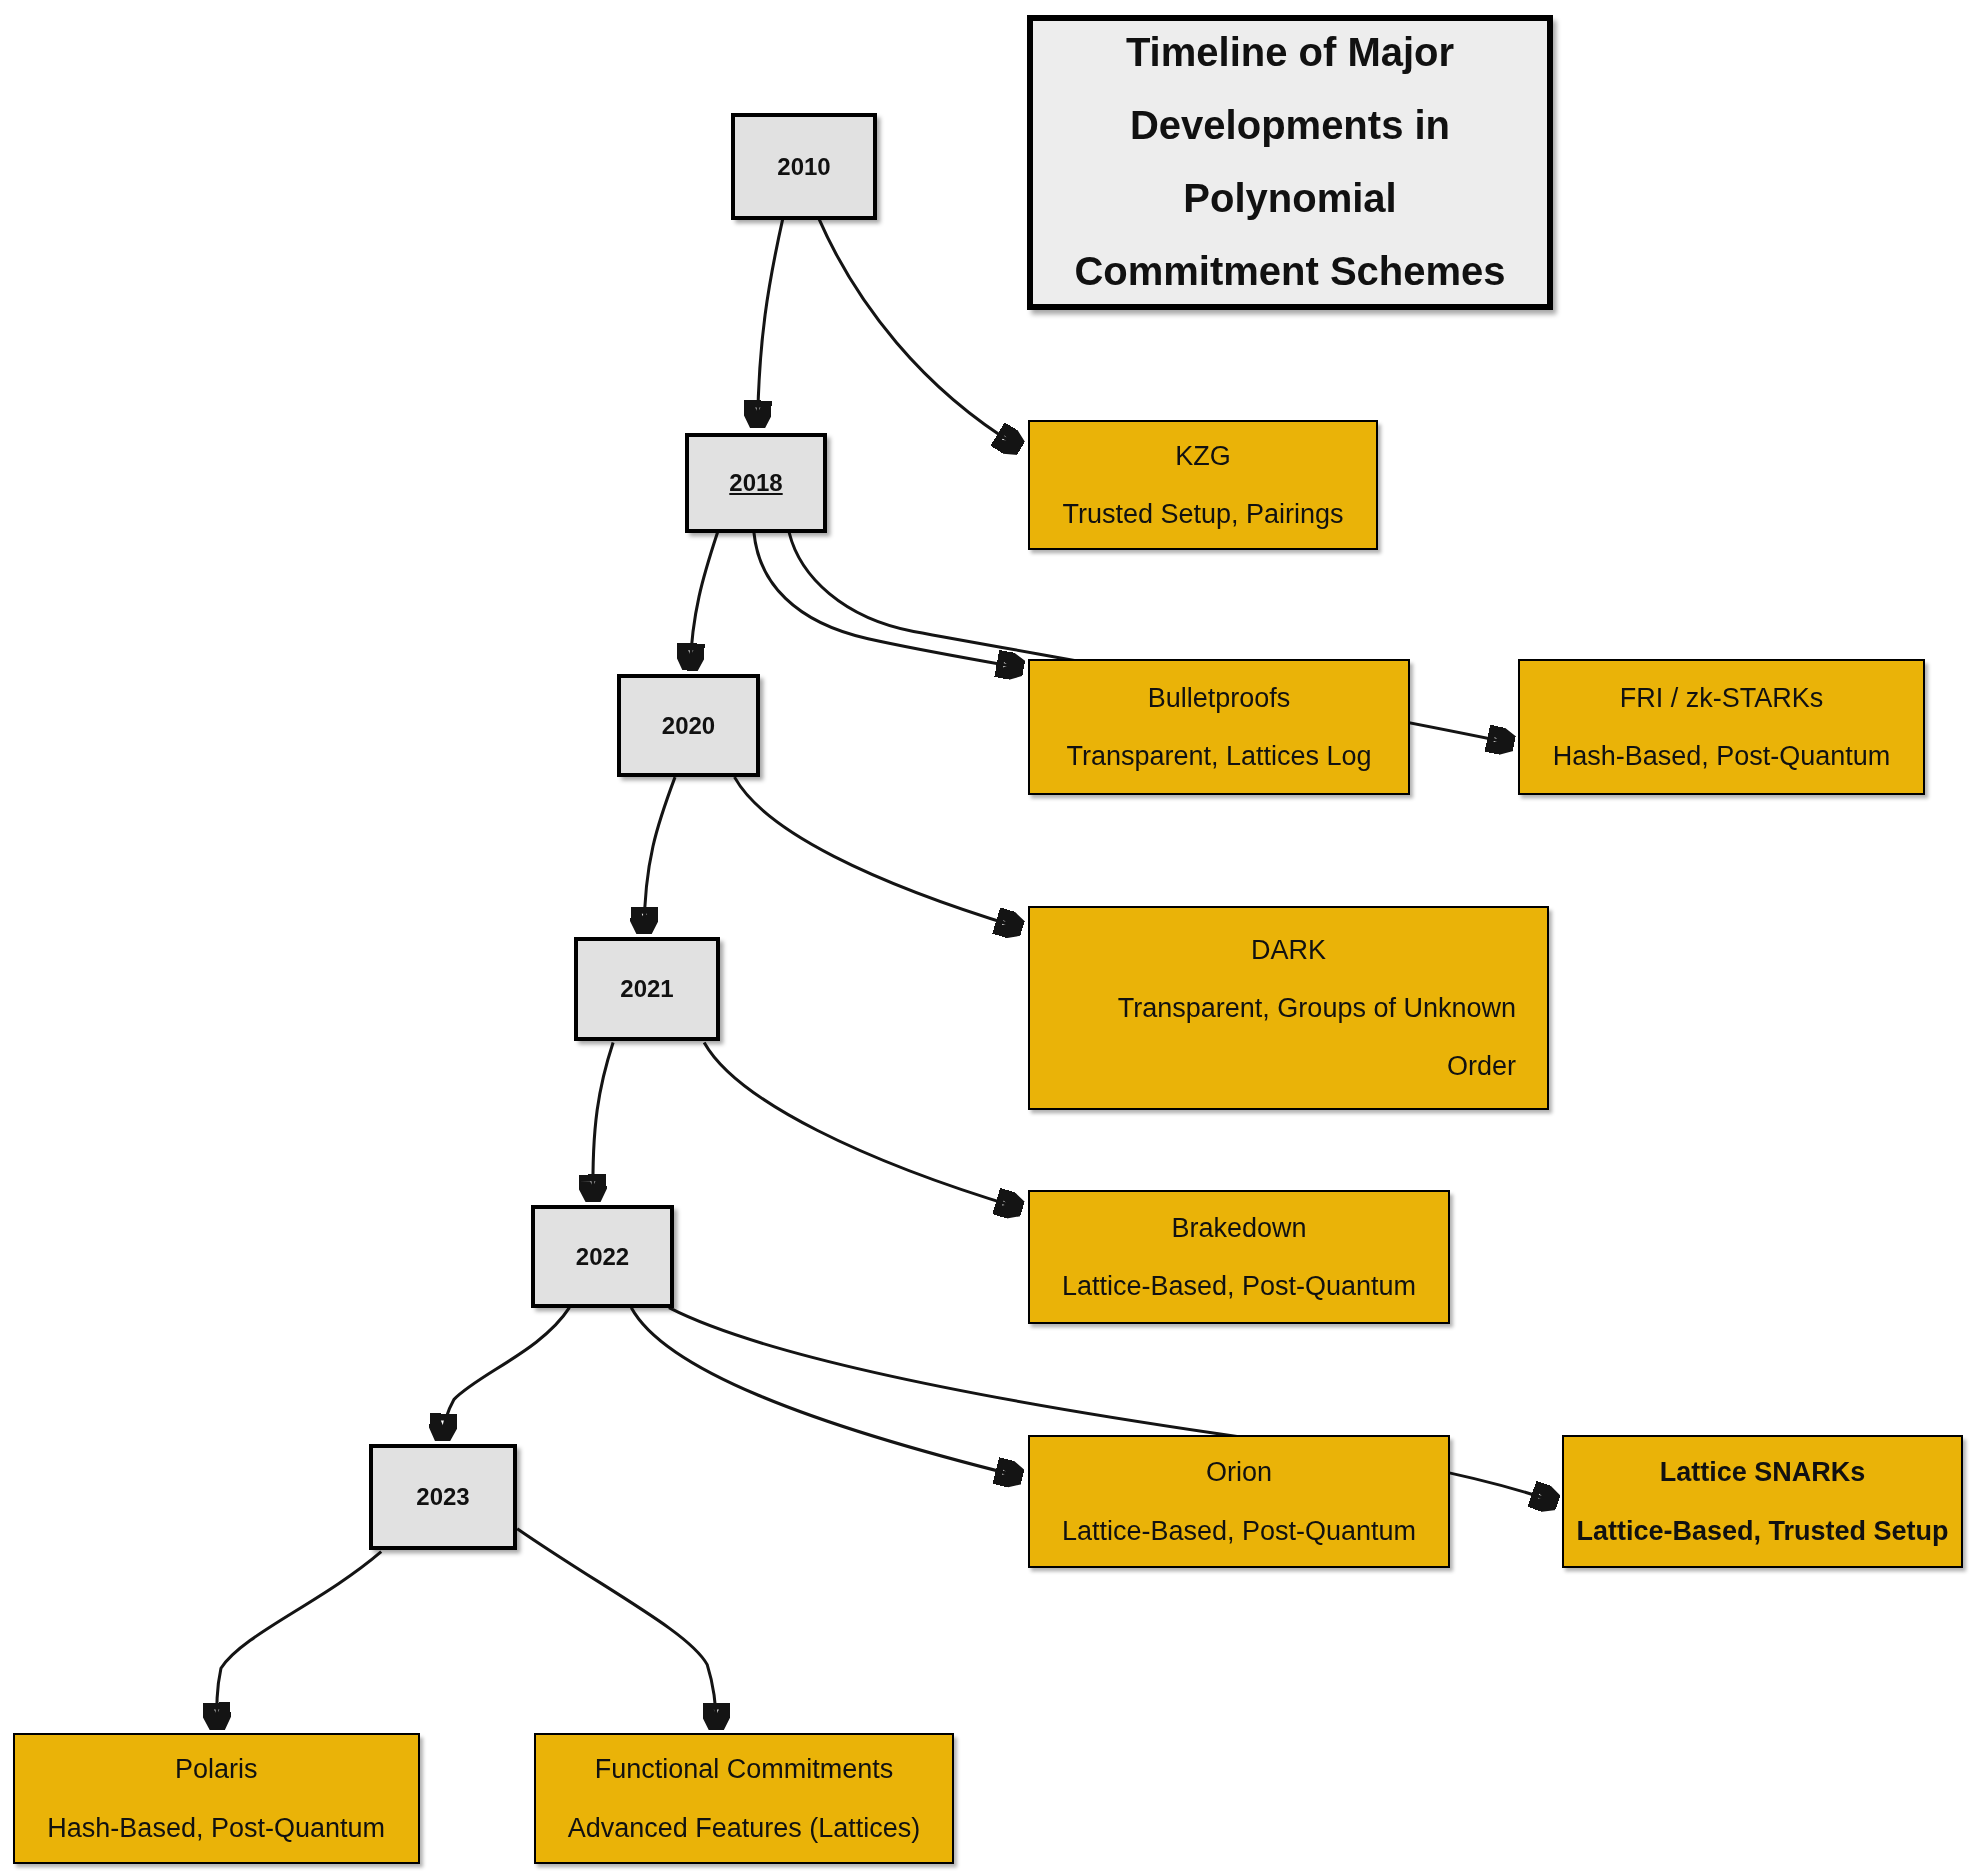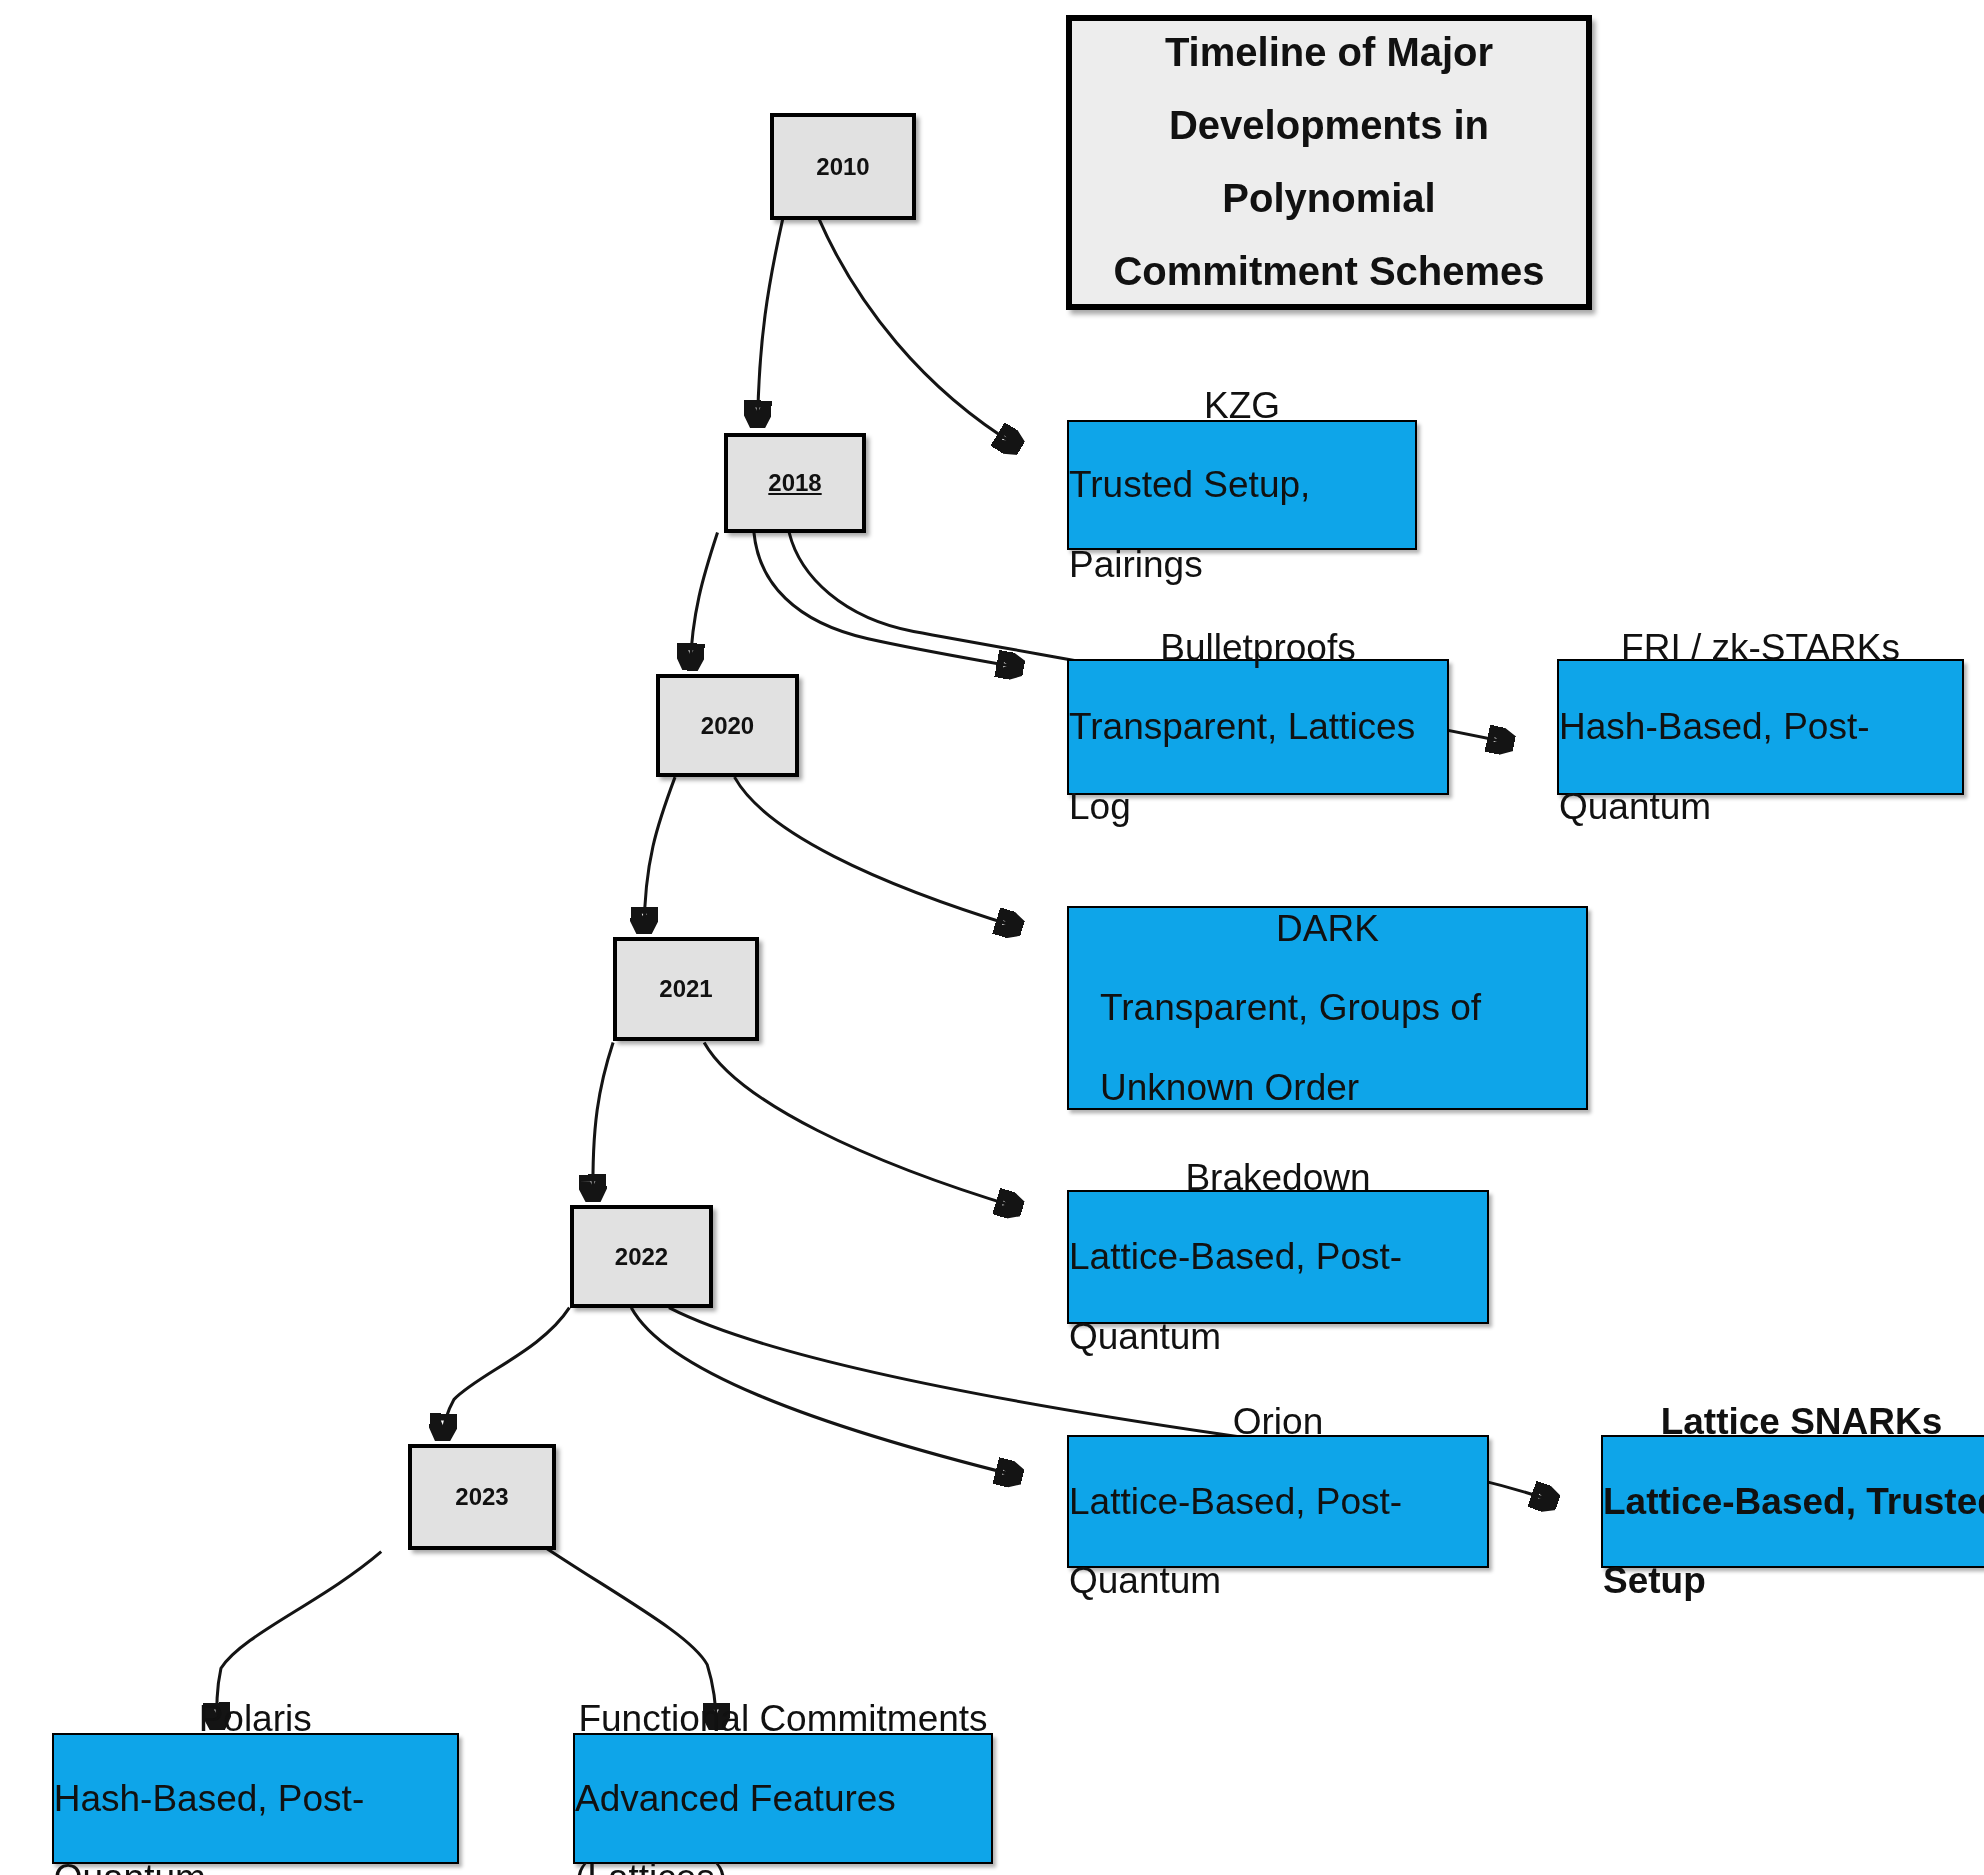--- a/index.html
+++ b/index.html
@@ -11,35 +11,34 @@
     overflow:hidden;
   }
   svg.edges{position:absolute;left:0;top:0;width:1985px;height:1876px;}
   svg.edges path{fill:none;stroke:#141414;stroke-width:5px;}
 
   .node{
     position:absolute;
     box-sizing:border-box;
     display:flex;flex-direction:column;
     justify-content:center;align-items:center;
-    text-align:left;
+    text-align:right;
     color:#111;
-    margin-left:39px;
   }
   .year{
     background:#e1e1e1;
     border:4.9px solid #000;
     box-shadow:3.6px 4.2px 4.2px rgba(0,0,0,0.35);
     font-weight:bold;font-size:24px;
   }
   .scheme{
-    background:#0ea5e9;
+    background:#eab308;
     border:2.4px solid #000;
     box-shadow:3px 3.6px 3.6px rgba(0,0,0,0.30);
-    font-size:37px;line-height:2.15;
+    font-size:27px;line-height:2.15;
   }
   .scheme .s-name,.scheme .s-detail{display:block;}
   .titlebox{
     background:#ededed;
     border:6px solid #000;
     box-shadow:4.2px 4.9px 4.9px rgba(0,0,0,0.35);
     font-weight:bold;font-size:40px;line-height:73px;
   }
 
   

